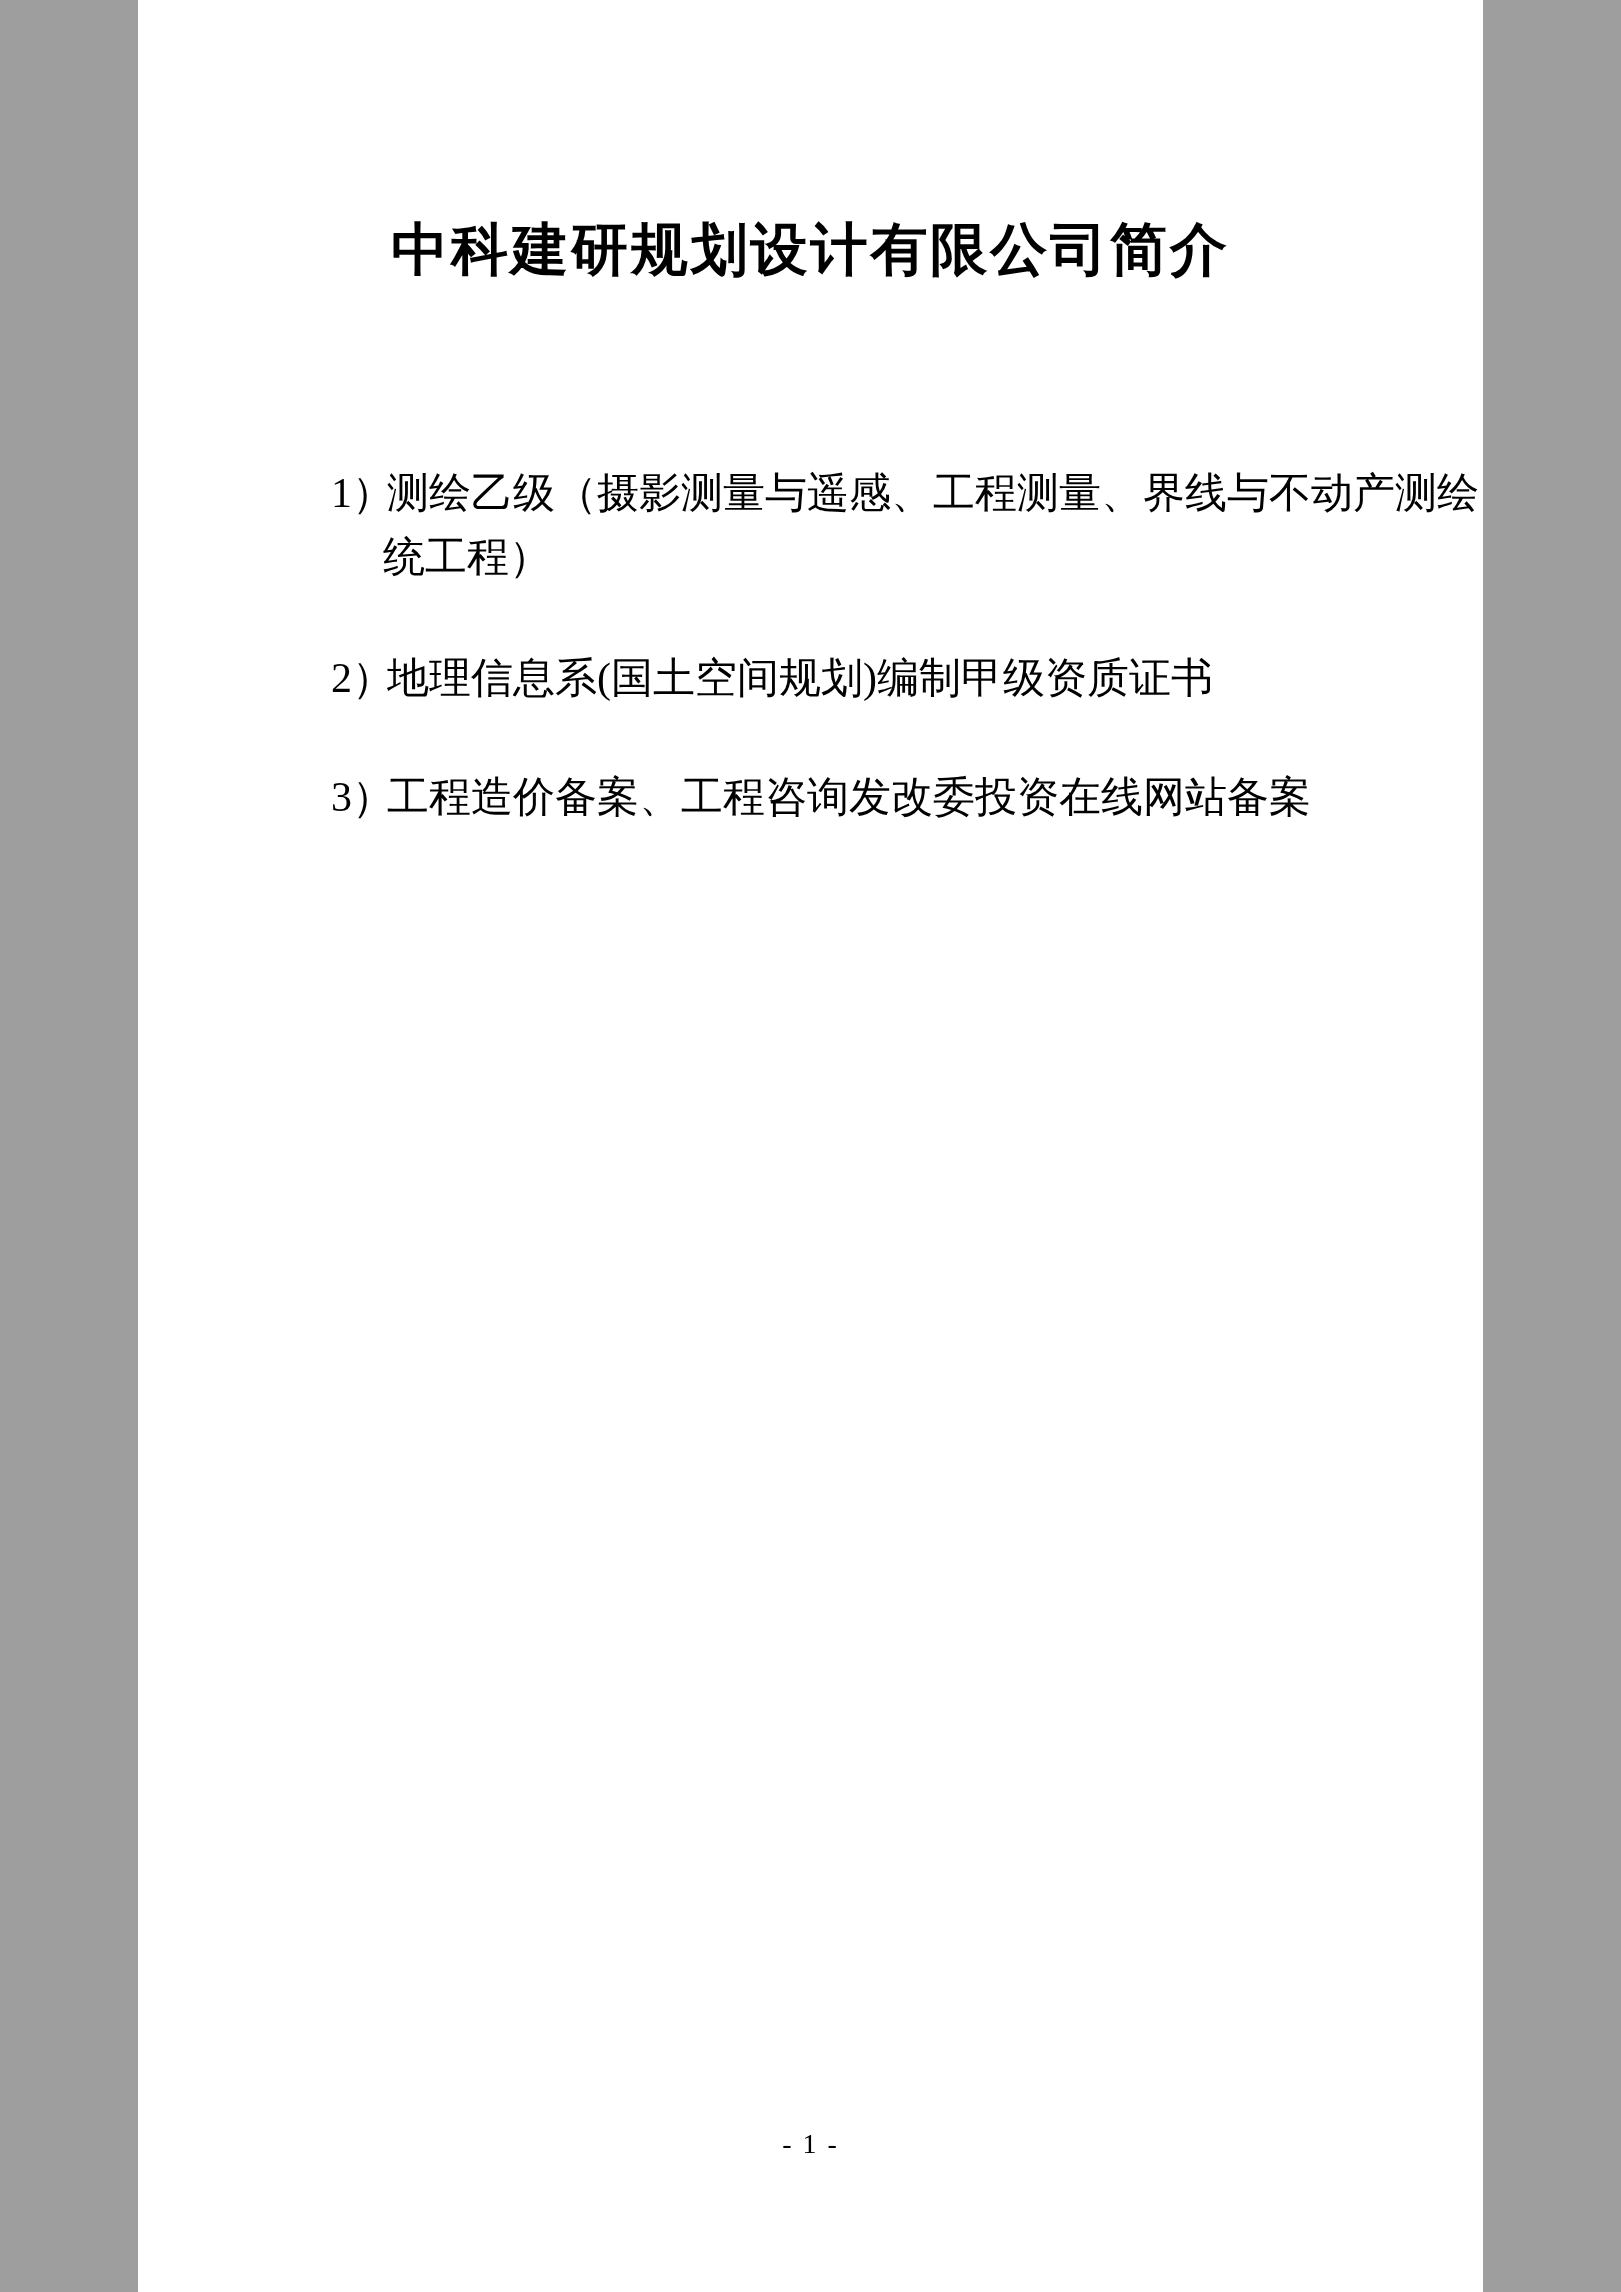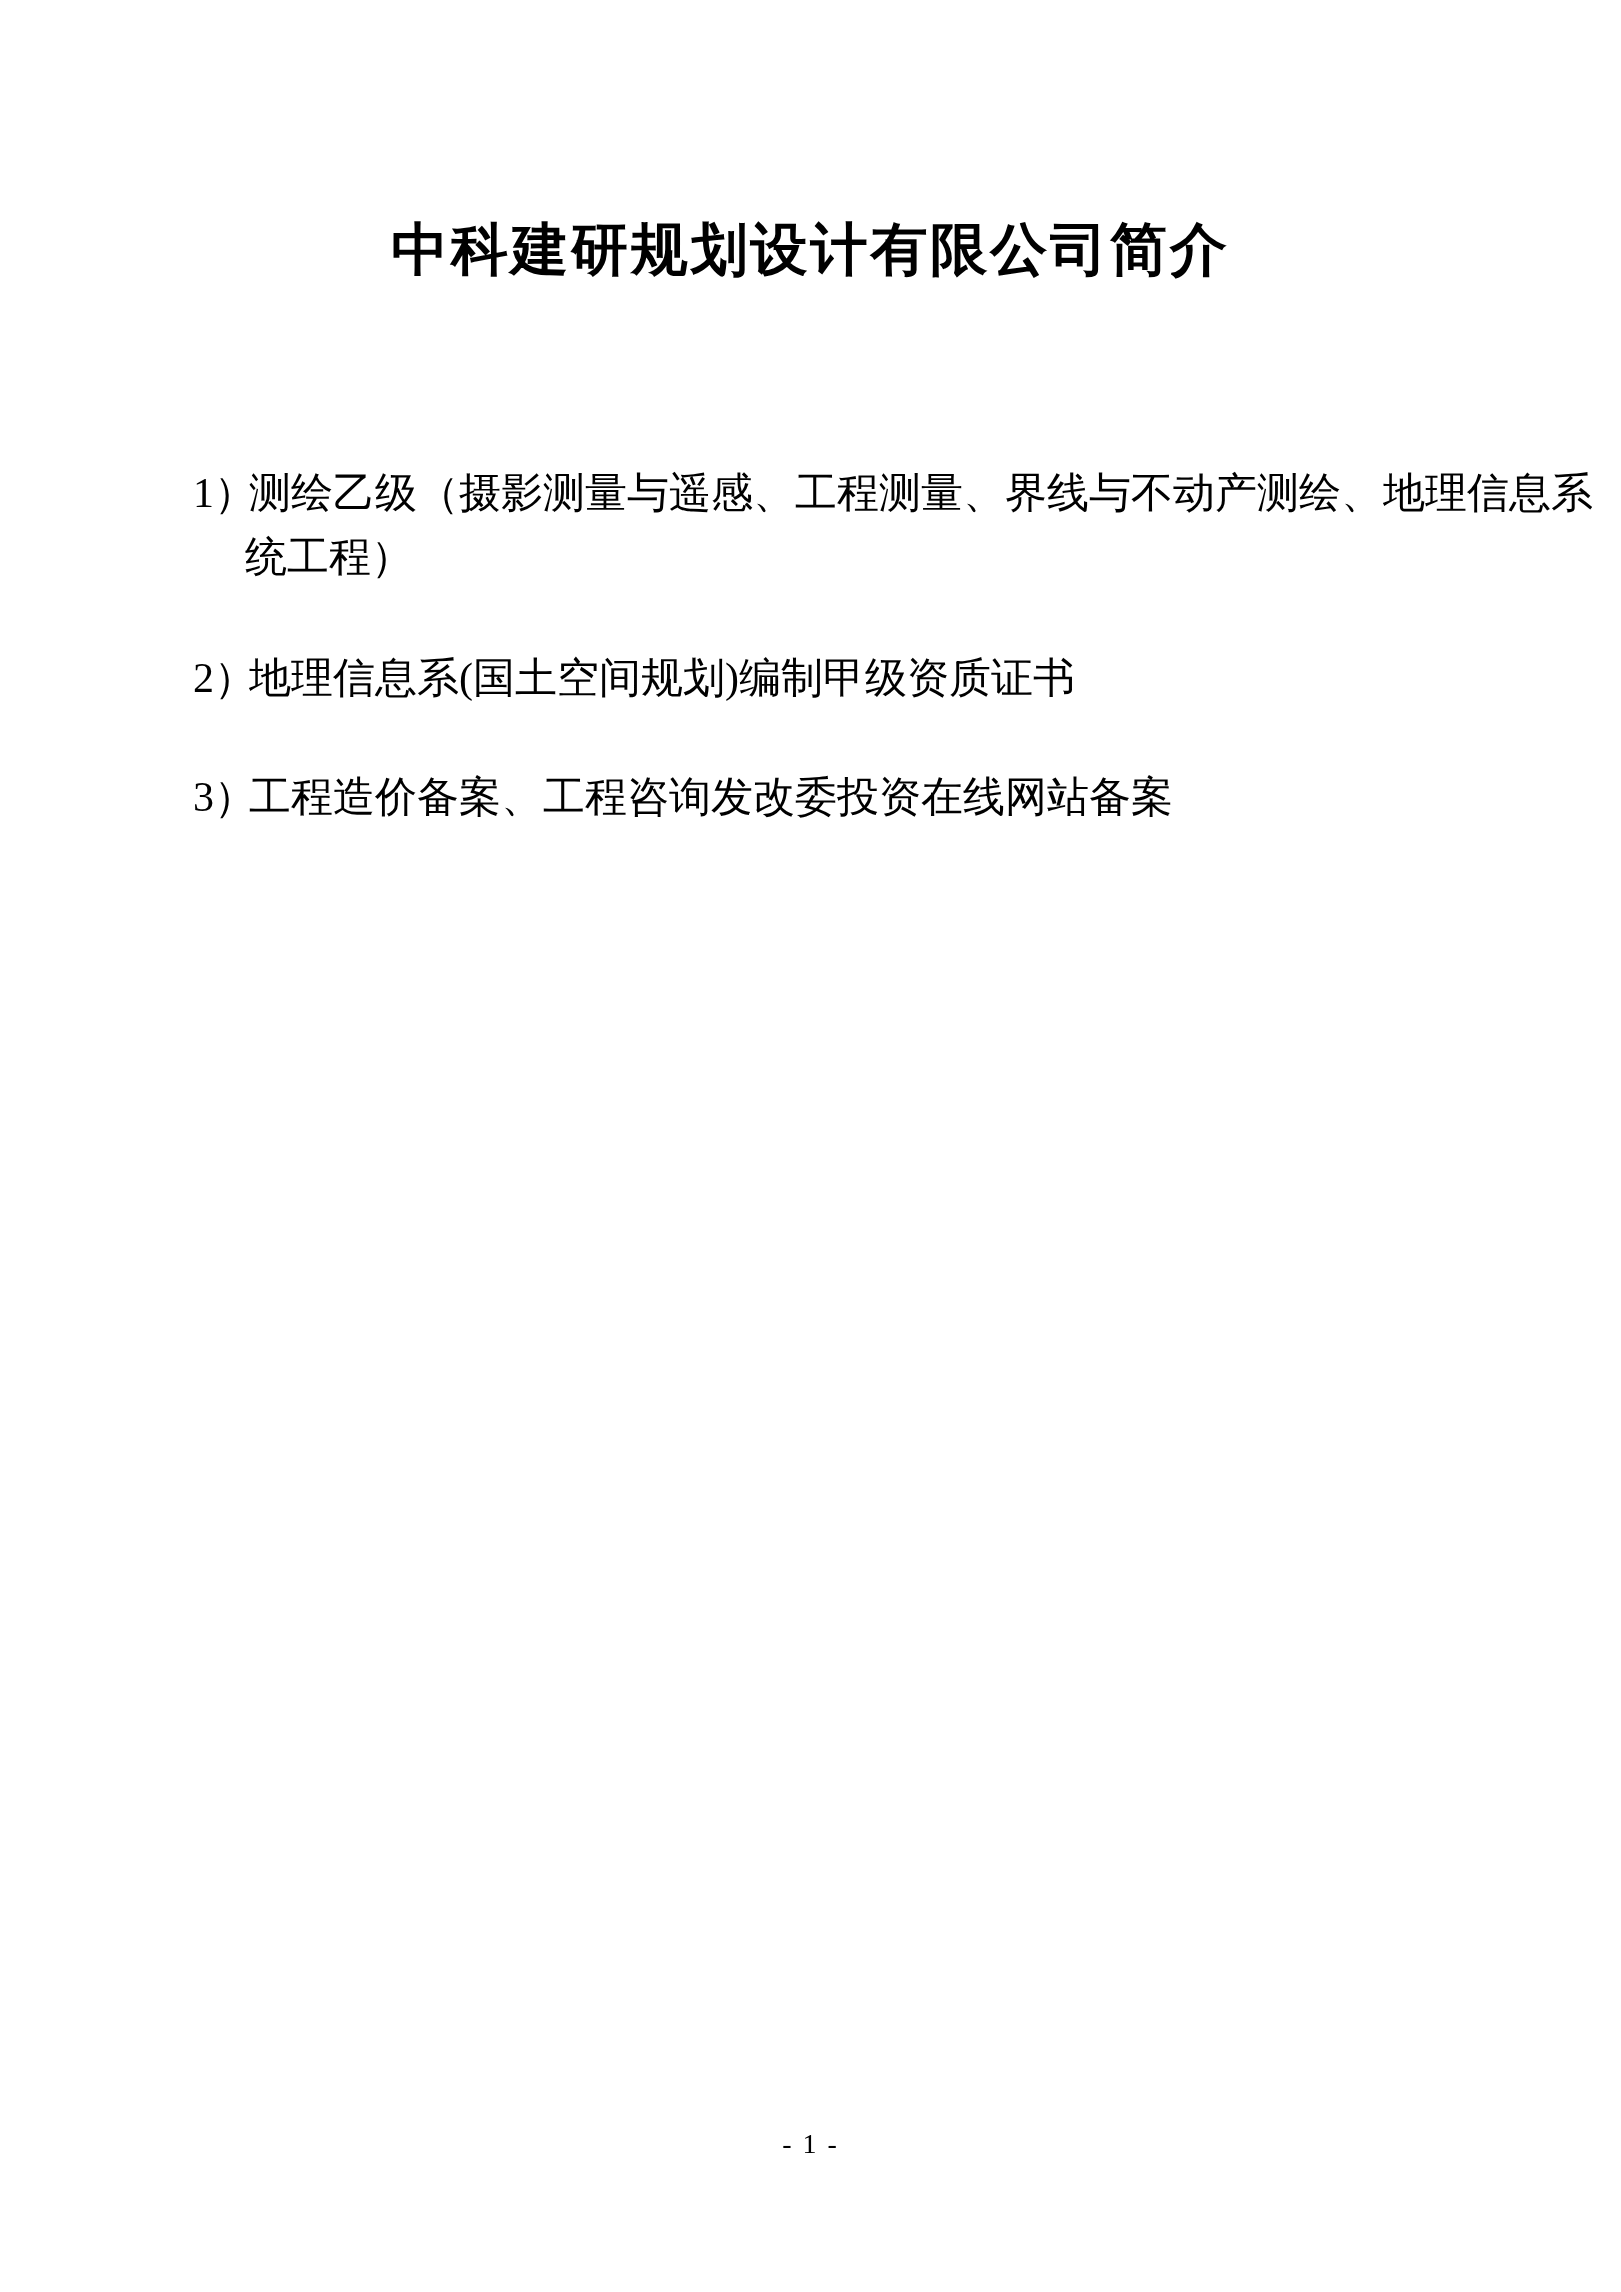--- a/index.html
+++ b/index.html
@@ -2,21 +2,21 @@
 <html><head>
 <meta charset="utf-8">
 <style>
   html, body {
     margin: 0;
     padding: 0;
     background: #9e9e9e;
   }
   .page {
     position: relative;
-    width: 1621px;
+    width: 1345px;
     height: 2293px;
     margin: 0 auto;
     background: #ffffff;
     color: #000000;
     font-family: "Liberation Serif", "DejaVu Serif", serif;
     overflow: hidden;
   }
   .doc-title {
     position: absolute;
     top: 214px;

